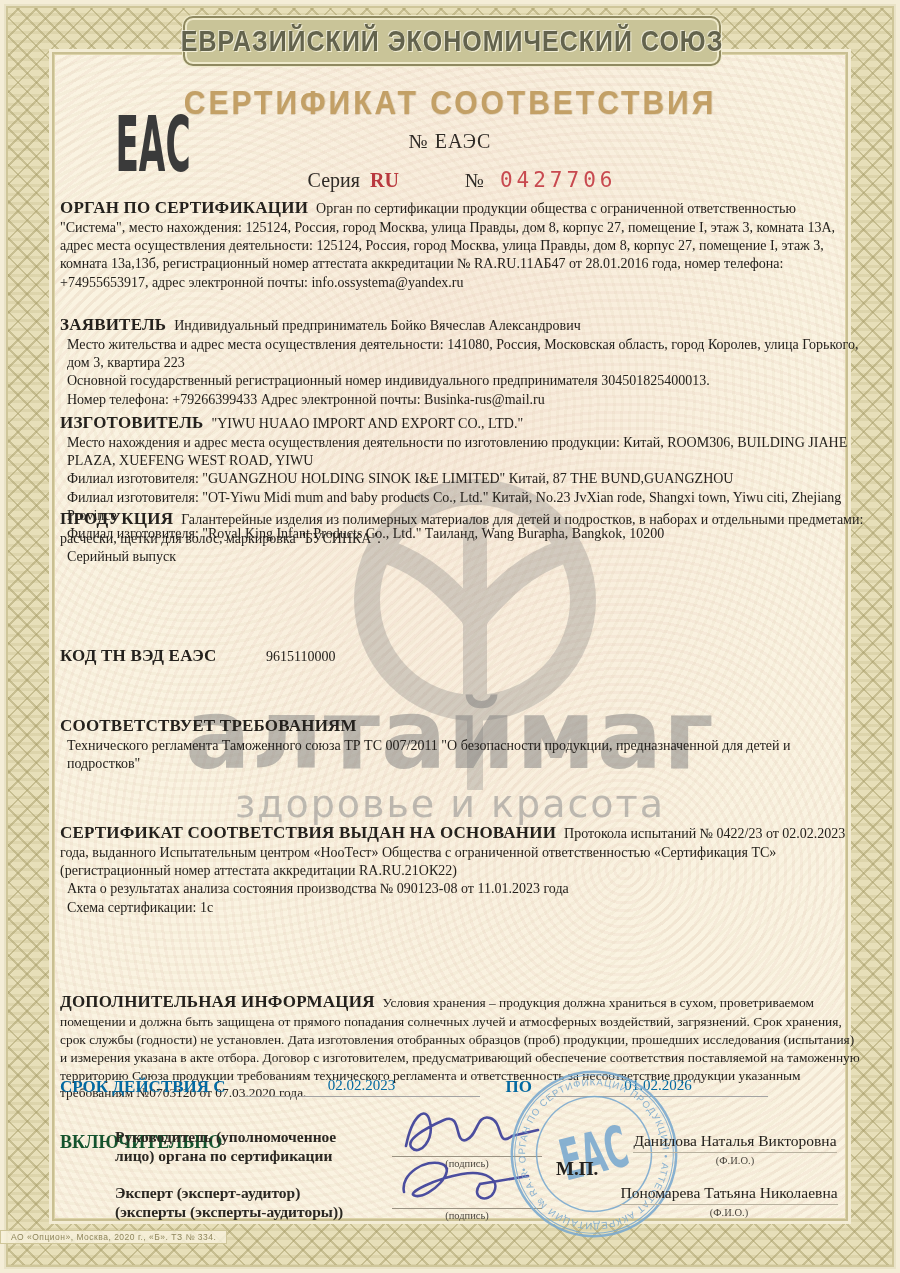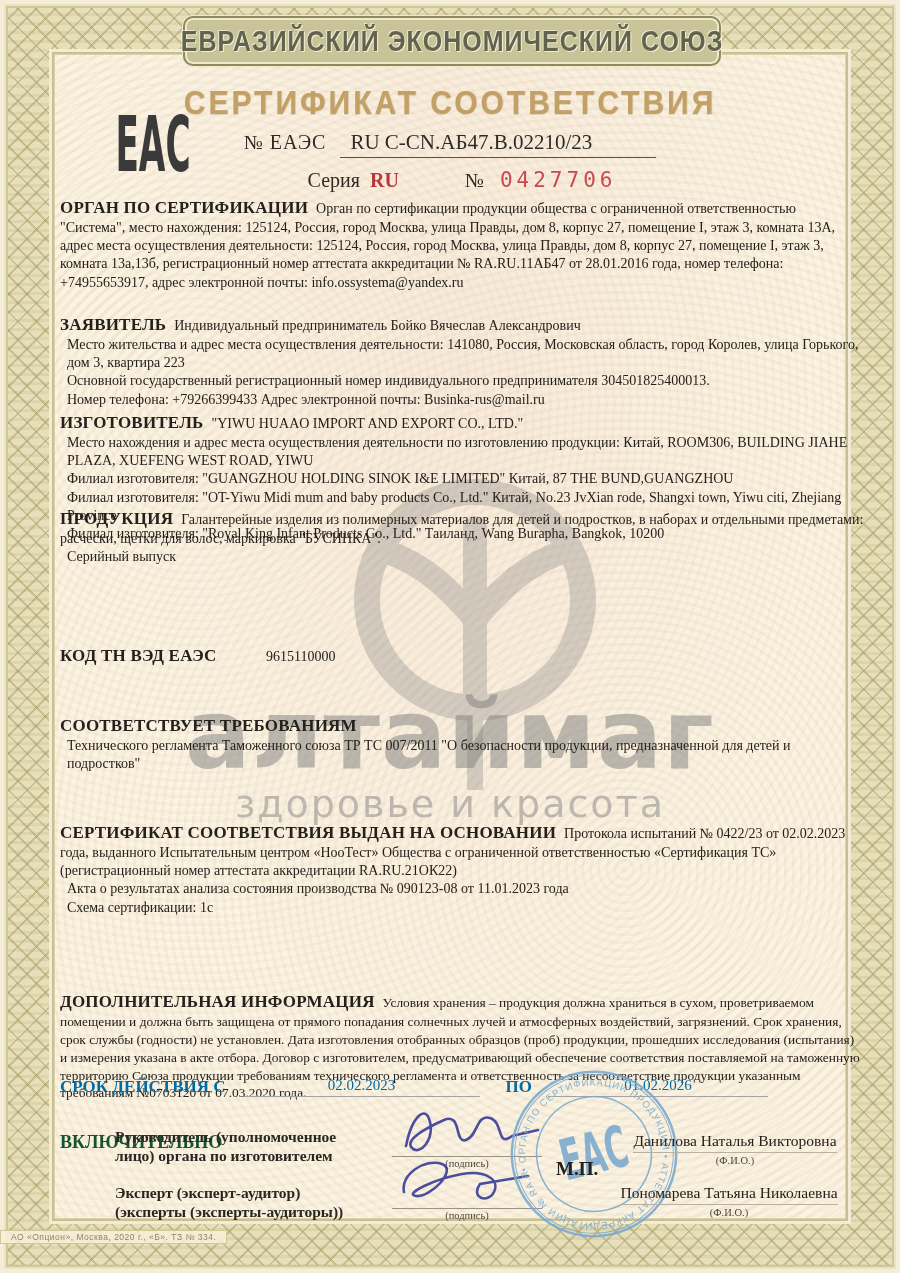--- a/index.html
+++ b/index.html
@@ -116,21 +116,20 @@
 <svg class="abs eac-logo" width="82" height="92" viewBox="0 0 82 92">
   <g transform="translate(41,16) scale(0.66,1.48)">
     <text x="0" y="40" text-anchor="middle" font-family="DejaVu Sans, sans-serif" font-weight="bold" font-size="52" fill="#3a3a3a">ЕАС</text>
   </g>
 </svg>
 
 <div class="abs cert-title">СЕРТИФИКАТ СООТВЕТСТВИЯ</div>
 
 <div class="abs num-row">
   <span class="lbl">№ ЕАЭС</span>
-  <span class="val">RU С-CN.АБ47.В.02210/23</span>
 </div>
 
 <div class="abs seria-row">
   <span>Серия</span>
   <span class="ru">RU</span>
   <span class="no">№</span>
   <span class="serial">0427706</span>
 </div>
 
 <div class="abs sec" style="top:197px">
@@ -180,21 +179,21 @@
 <div class="abs validity">
   <span>СРОК ДЕЙСТВИЯ С</span>
   <span class="date d1">02.02.2023</span>
   <span class="po">ПО</span>
   <span class="date d2">01.02.2026</span>
 </div>
 <div class="abs incl">ВКЛЮЧИТЕЛЬНО</div>
 
 <div class="abs role" style="top:1127px">
   <div>Руководитель (уполномоченное</div>
-  <div>лицо) органа по изготовителем</div>
+  <div>лицо) органа по сертификации</div>
 </div>
 <div class="abs role" style="top:1183px">
   <div>Эксперт (эксперт-аудитор)</div>
   <div>(эксперты (эксперты-аудиторы))</div>
 </div>
 
 <div class="abs sigwrap" style="top:1104px">
   <svg class="sig-svg" style="top:-6px" width="150" height="60" viewBox="0 0 150 60">
     <path d="M14 48 C20 18 34 6 38 24 C42 42 28 58 20 50 C12 42 34 30 52 22 C70 14 62 46 74 42 C86 38 84 16 98 20 C112 24 104 50 120 38 L146 32" fill="none" stroke="#3c3f99" stroke-width="2.6" stroke-linecap="round" opacity=".92"></path>
   </svg>

